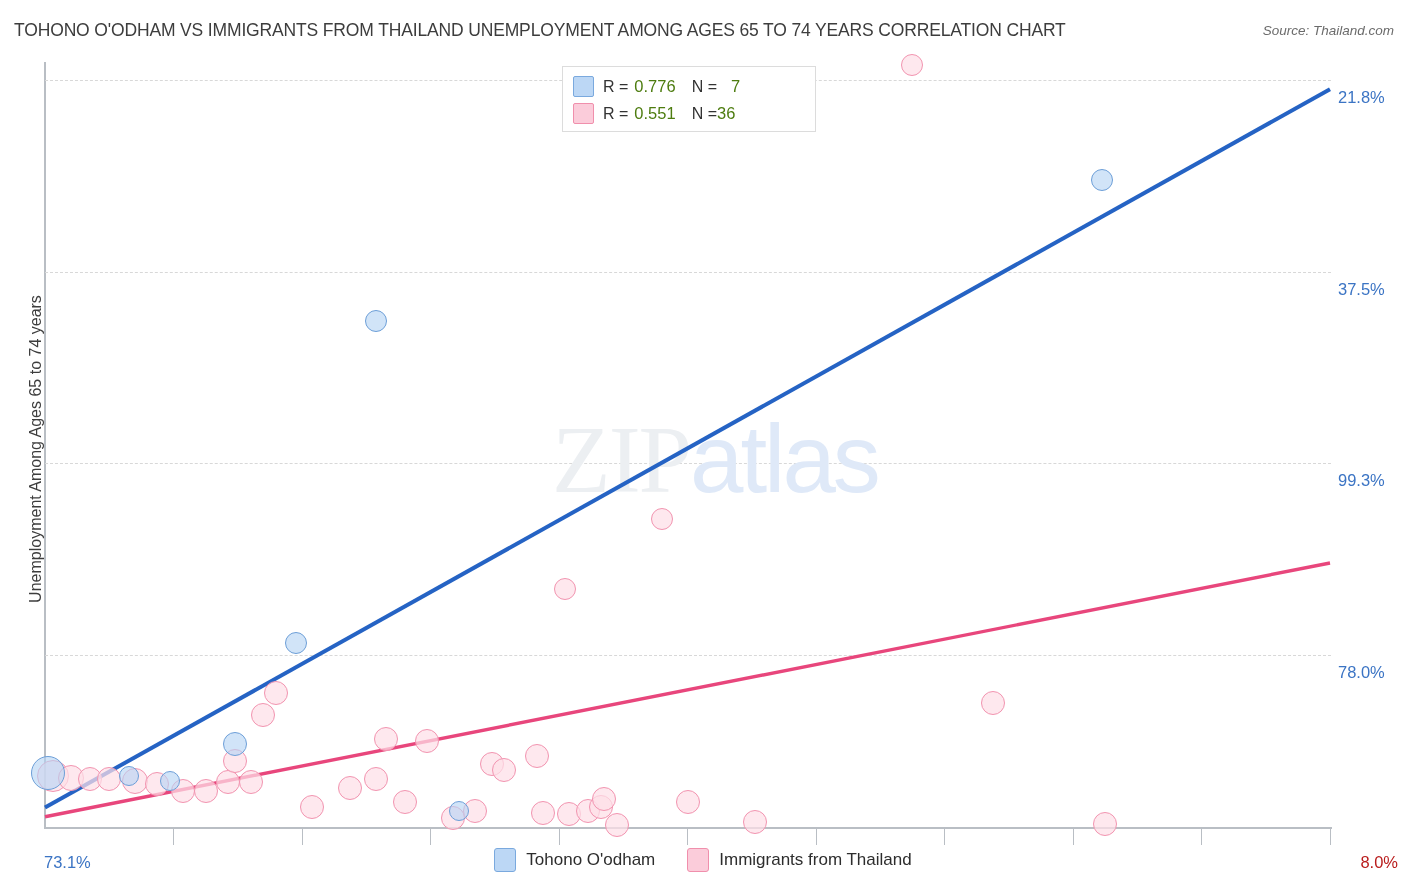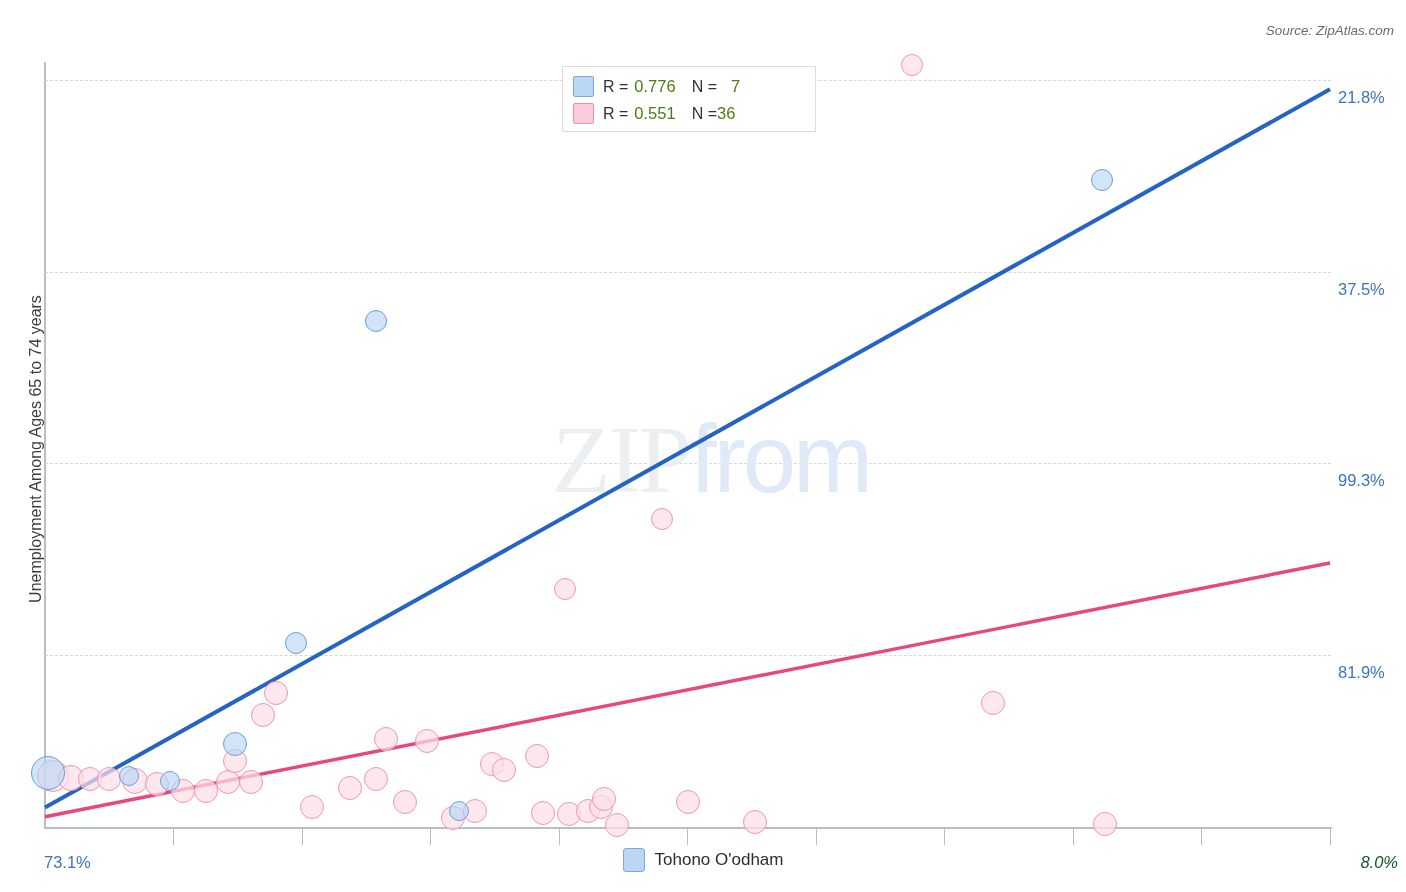--- a/index.html
+++ b/index.html
@@ -85,22 +85,21 @@
     left: 44px;
     top: 853px;
     font-size: 16.5px;
     color: #3b74c4;
   }
   #xlabel-max {
     position: absolute;
     right: 8px;
     top: 853px;
     font-size: 16.5px;
-    color: #14532d;
-    font-style: italic;
+    color: #b91c1c;
   }
 
   
   #yaxis-title {
     position: absolute;
     left: -244px;
     top: 440px;
     width: 560px;
     transform: rotate(-90deg);
     transform-origin: center center;
@@ -217,21 +216,22 @@
   }
   .legend-text {
     font-size: 17px;
     color: #2d2d2d;
   }
 </style>
 </head>
 <body>
 
 <div id="chart-header">
-  <div id="source-label">Source: ZipAtlas.com</div>
+  <div id="chart-title">TOHONO O'ODHAM VS IMMIGRANTS FROM THAILAND UNEMPLOYMENT AMONG AGES 65 TO 74 YEARS CORRELATION CHART</div>
+  <div id="source-label">Source: Thailand.com</div>
 </div>
 
 <div id="axis-left"></div>
 <div id="axis-bottom"></div>
 
 <div class="gridline" style="top:80px"></div>
 <div class="gridline" style="top:272px"></div>
 <div class="gridline" style="top:463px"></div>
 <div class="gridline" style="top:655px"></div>
 
@@ -240,21 +240,21 @@
 <div class="xtick" style="left:430px"></div>
 <div class="xtick" style="left:559px"></div>
 <div class="xtick" style="left:687px"></div>
 <div class="xtick" style="left:816px"></div>
 <div class="xtick" style="left:944px"></div>
 <div class="xtick" style="left:1073px"></div>
 <div class="xtick" style="left:1201px"></div>
 <div class="xtick" style="left:1330px"></div>
 
 <div id="watermark">
-  <span class="wm-zip">ZIP</span><span class="wm-atlas">from</span>
+  <span class="wm-zip">ZIP</span><span class="wm-atlas">atlas</span>
 </div>
 
 <svg id="trend-svg">
   <line id="trend-blue" x1="45" y1="807.5666666666667" x2="1330" y2="89.20000000000002" stroke="#2563c4" stroke-width="4"></line>
   <line id="trend-pink" x1="45" y1="816.7666666666667" x2="1330" y2="563" stroke="#e8467c" stroke-width="3.4"></line>
 </svg>
 
 <div id="points-layer">
     <div class="pt pt-pink" style="width: 32px; height: 32px; left: 37.0312px; top: 760.133px;"></div>
     <div class="pt pt-pink" style="width: 26px; height: 26px; left: 57.7px; top: 764.667px;"></div>
@@ -299,21 +299,21 @@
     <div class="pt pt-blue" style="width: 24px; height: 24px; left: 222.537px; top: 731.933px;"></div>
     <div class="pt pt-blue" style="width: 22px; height: 22px; left: 284.575px; top: 631.733px;"></div>
     <div class="pt pt-blue" style="width: 22px; height: 22px; left: 364.887px; top: 309.733px;"></div>
     <div class="pt pt-blue" style="width: 20px; height: 20px; left: 449.413px; top: 801.4px;"></div>
     <div class="pt pt-blue" style="width: 22px; height: 22px; left: 1090.91px; top: 168.667px;"></div>
   </div>
 
 <div class="ylabel-right" style="top:88px">21.8%</div>
 <div class="ylabel-right" style="top:280px">37.5%</div>
 <div class="ylabel-right" style="top:471px">99.3%</div>
-<div class="ylabel-right" style="top:663px">81.9%</div>
+<div class="ylabel-right" style="top:663px">78.0%</div>
 
 <div id="yaxis-title">Unemployment Among Ages 65 to 74 years</div>
 
 <div id="xlabel-min">73.1%</div>
 <div id="xlabel-max">8.0%</div>
 
 <div id="stats-box">
   <div class="stats-row">
     <span class="stats-swatch sw-blue"></span>
     <span class="stats-r-label">R =</span>
@@ -328,13 +328,17 @@
     <span class="stats-n-label">N =</span>
     <span class="stats-n-value">36</span>
   </div>
 </div>
 
 <div id="series-legend">
   <div class="legend-entry">
     <span class="legend-swatch sw-blue"></span>
     <span class="legend-text">Tohono O'odham</span>
   </div>
+  <div class="legend-entry">
+    <span class="legend-swatch sw-pink"></span>
+    <span class="legend-text">Immigrants from Thailand</span>
+  </div>
 </div>
 
 </body></html>

